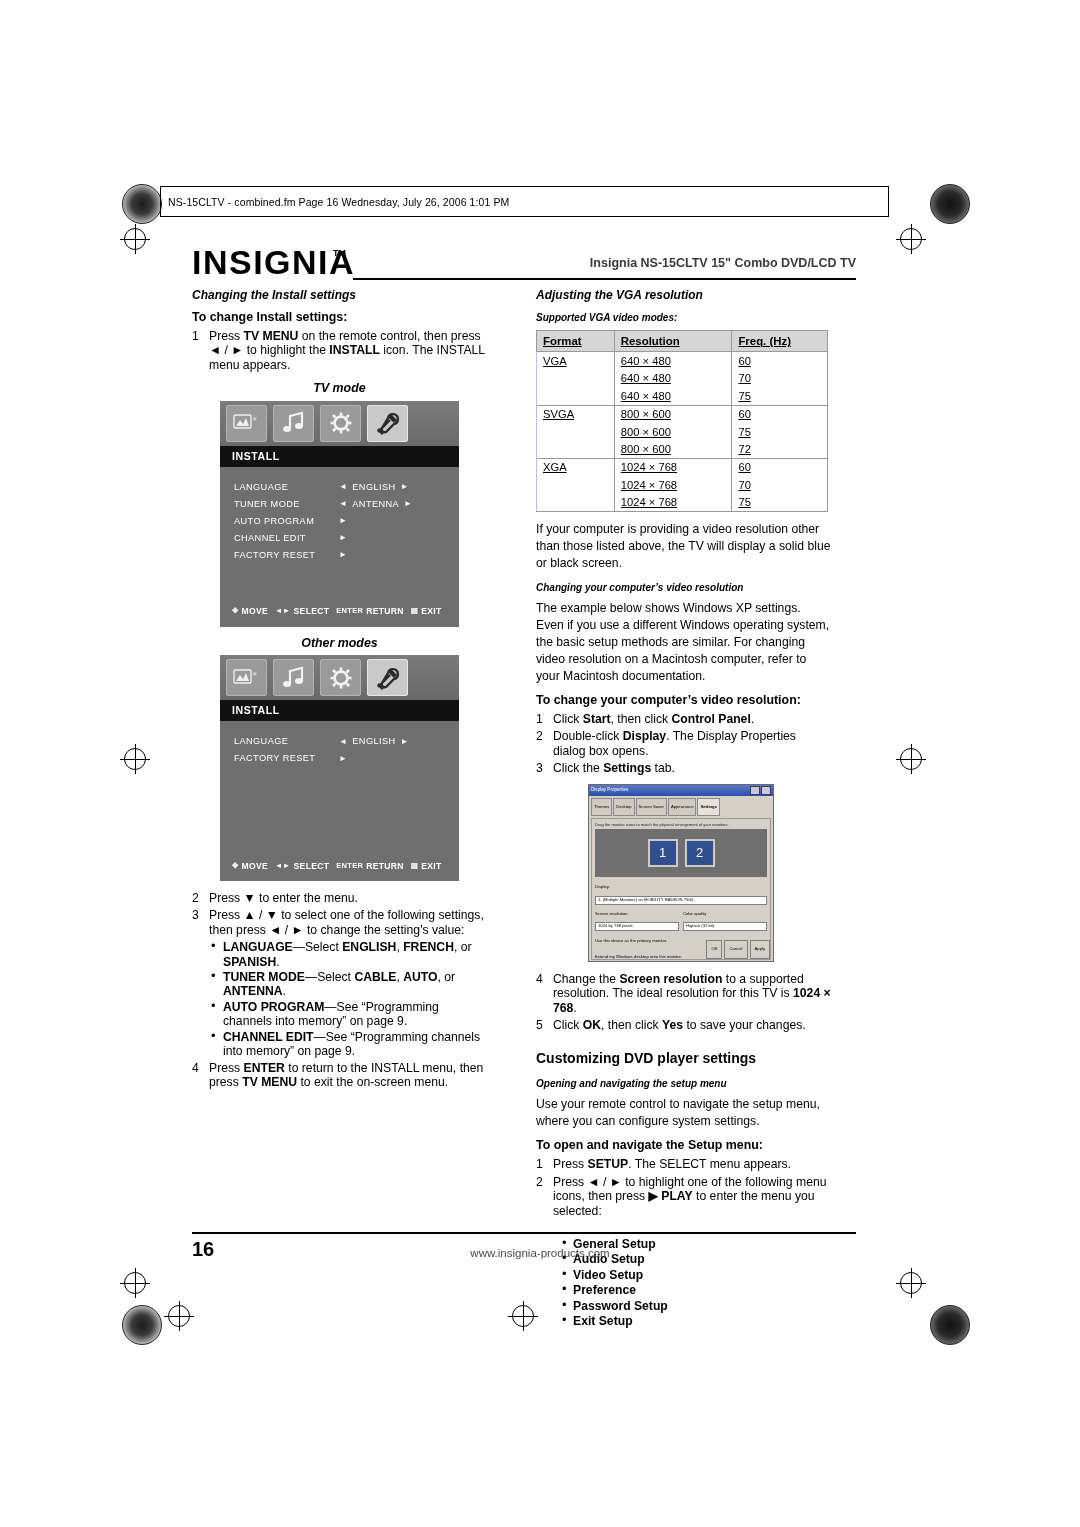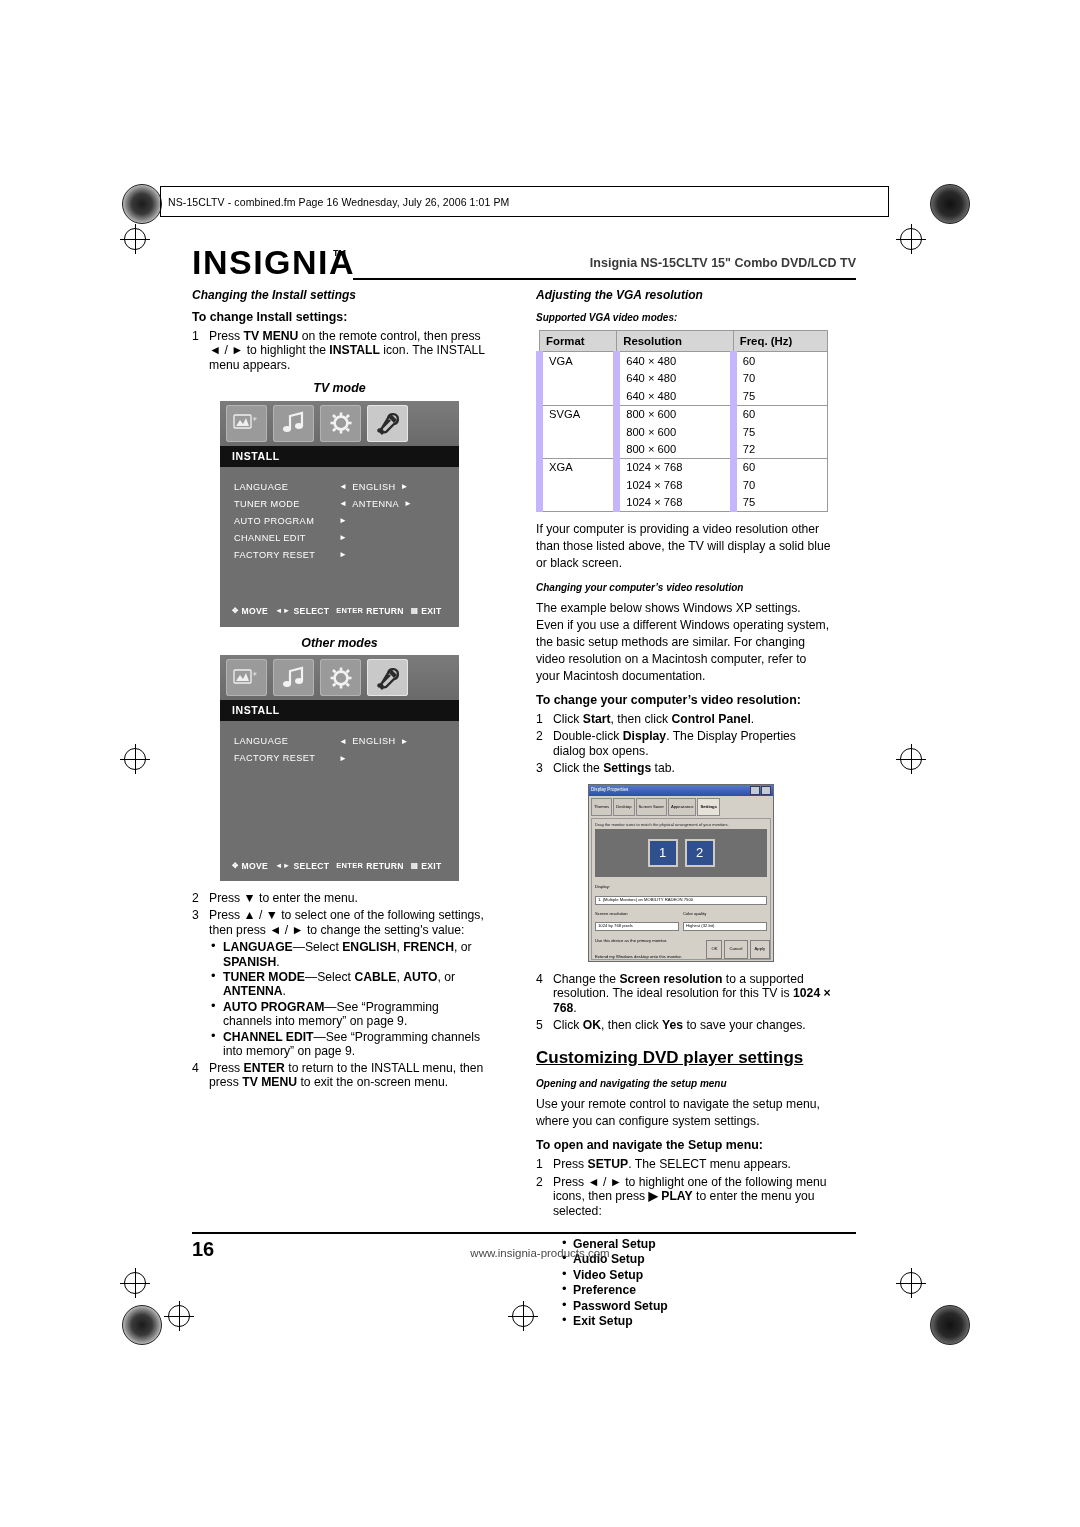--- a/index.html
+++ b/index.html
@@ -141,25 +141,24 @@
     line-height: 15px;
   }
   h3.center-it {
     font-size: 12.4px;
     font-weight: bold;
     font-style: italic;
     text-align: center;
     margin: 9px 0 5px 0;
   }
   h2.big {
-    font-size: 17px;
+    font-size: 14px;
     font-weight: bold;
     margin: 16px 0 8px 0;
     line-height: 20px;
-    text-decoration: underline;
   }
 
   ol.steps {
     margin: 0;
     padding: 0;
     list-style: none;
   }
   ol.steps > li {
     position: relative;
     padding-left: 17px;
@@ -280,31 +279,32 @@
   }
   .osd .footer .g { display: flex; align-items: center; gap: 3px; }
   .osd .footer .gl { font-size: 7.5px; }
 
   
   table.vga {
     border-collapse: collapse;
     width: 292px;
     margin: 4px 0 9px 0;
     font-size: 11.2px;
+    text-decoration: underline;
   }
   table.vga th {
     background: #d6d6d6;
     border: 1px solid #9a9a9a;
     text-align: left;
     font-weight: bold;
     padding: 3px 6px;
     font-size: 11.4px;
   }
   table.vga td {
-    border-left: 7px solid #c4b5fd;
+    border-left: 1px solid #c4b5fd;
     border-right: 1px solid #9a9a9a;
     padding: 1.5px 6px;
     font-size: 11.2px;
     height: 14px;
   }
   table.vga tr.grp td { border-top: 1px solid #9a9a9a; }
   table.vga tr.last td { border-bottom: 1px solid #9a9a9a; }
   table.vga col.c1 { width: 78px; }
   table.vga col.c2 { width: 118px; }
   table.vga col.c3 { width: 96px; }

